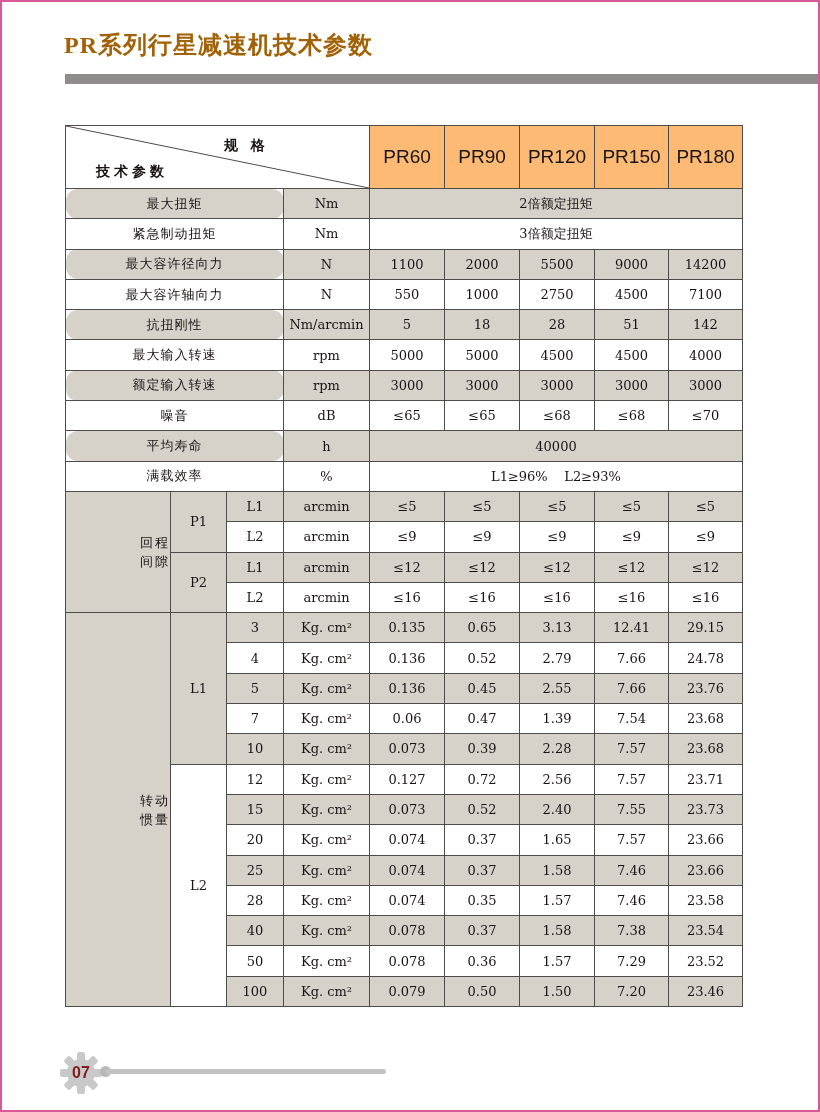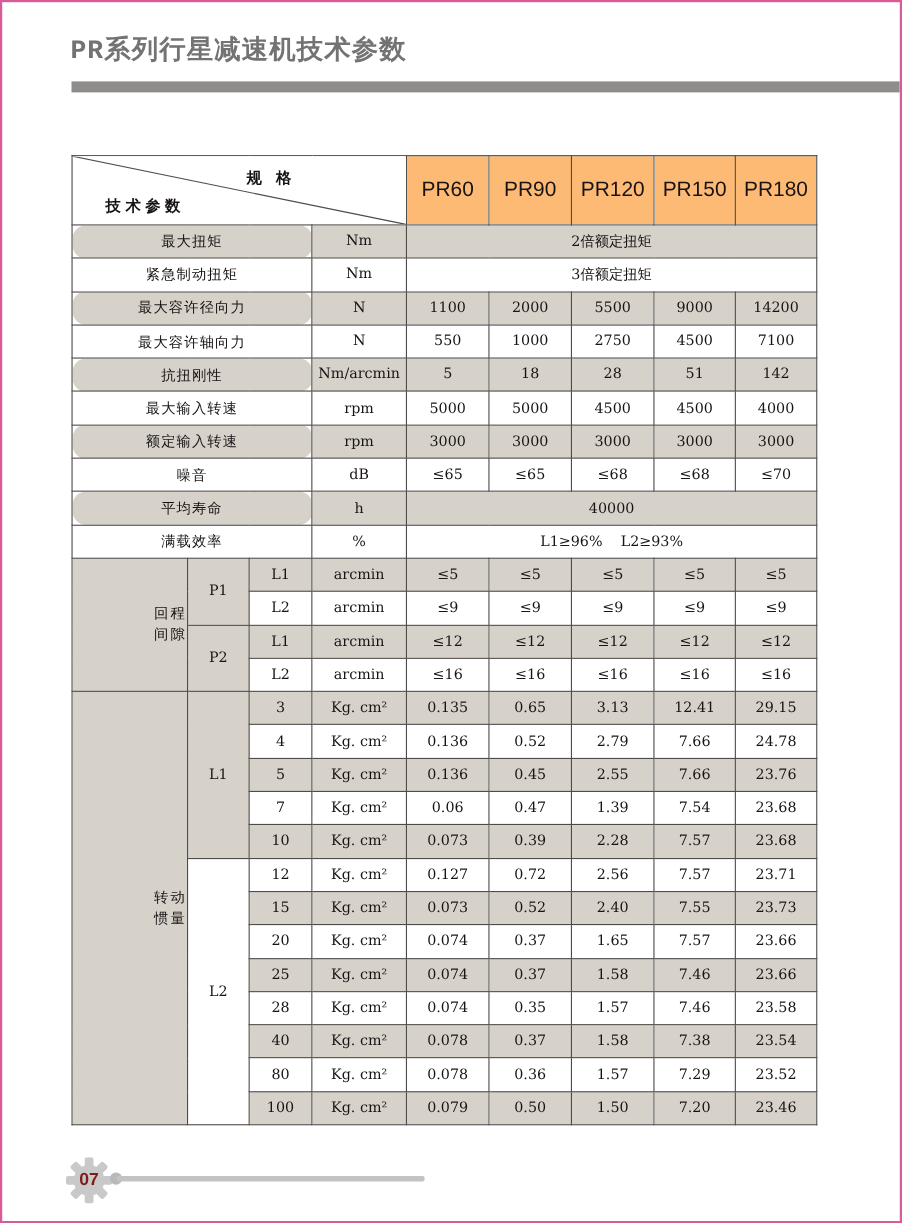--- a/index.html
+++ b/index.html
@@ -3,26 +3,26 @@
 <meta charset="utf-8">
 <style>
   html,body { margin:0; padding:0; background:#fff; }
   .page {
     position:relative; width:820px; height:1112px; box-sizing:border-box;
     background:#fff; border:2px solid #d95a99; overflow:hidden;
     font-family:"DejaVu Serif","Liberation Serif",serif;
   }
   .title {
     position:absolute; left:62px; top:27px; margin:0;
-    font-family:Liberation Mono, monospace;
-    font-size:24px; font-weight:bold; color:#737373; letter-spacing:1px;
+    font-family:Liberation Serif, serif;
+    font-size:24px; font-weight:bold; color:#a16207; letter-spacing:1px;
   }
   .title-bar { position:absolute; left:63px; top:72px; right:0; height:10px; background:#8f8c8c; }
 
-  .tbl { position:absolute; left:63px; top:139px; width:677px; border-collapse:collapse; table-layout:fixed; }
+  .tbl { position:absolute; left:63px; top:123px; width:677px; border-collapse:collapse; table-layout:fixed; }
   .tbl td, .tbl th {
     border:1px solid #4f4b49; padding:0; text-align:center; vertical-align:middle;
     font-size:13px; font-weight:normal; color:#191414; height:29.3px; overflow:hidden;
   }
   .tbl tr.hd td, .tbl tr.hd th { height:62px; }
   .tbl tr.hd th { font-family:"Liberation Sans","DejaVu Sans",sans-serif; font-size:19px; background:#fdba74; }
   .tbl tr.g td { background:#d6d2ca; }
   .tbl td.nf { background:#fff; }
   .corner { position:relative; background:#fff; }
   .diag { position:absolute; left:0; top:0; width:100%; height:100%; }
@@ -297,21 +297,21 @@
     <tr class="g">
       <td>40</td>
       <td>Kg. cm²</td>
       <td>0.078</td>
       <td>0.37</td>
       <td>1.58</td>
       <td>7.38</td>
       <td>23.54</td>
     </tr>
     <tr>
-      <td>80</td>
+      <td>50</td>
       <td>Kg. cm²</td>
       <td>0.078</td>
       <td>0.36</td>
       <td>1.57</td>
       <td>7.29</td>
       <td>23.52</td>
     </tr>
     <tr class="g">
       <td>100</td>
       <td>Kg. cm²</td>

